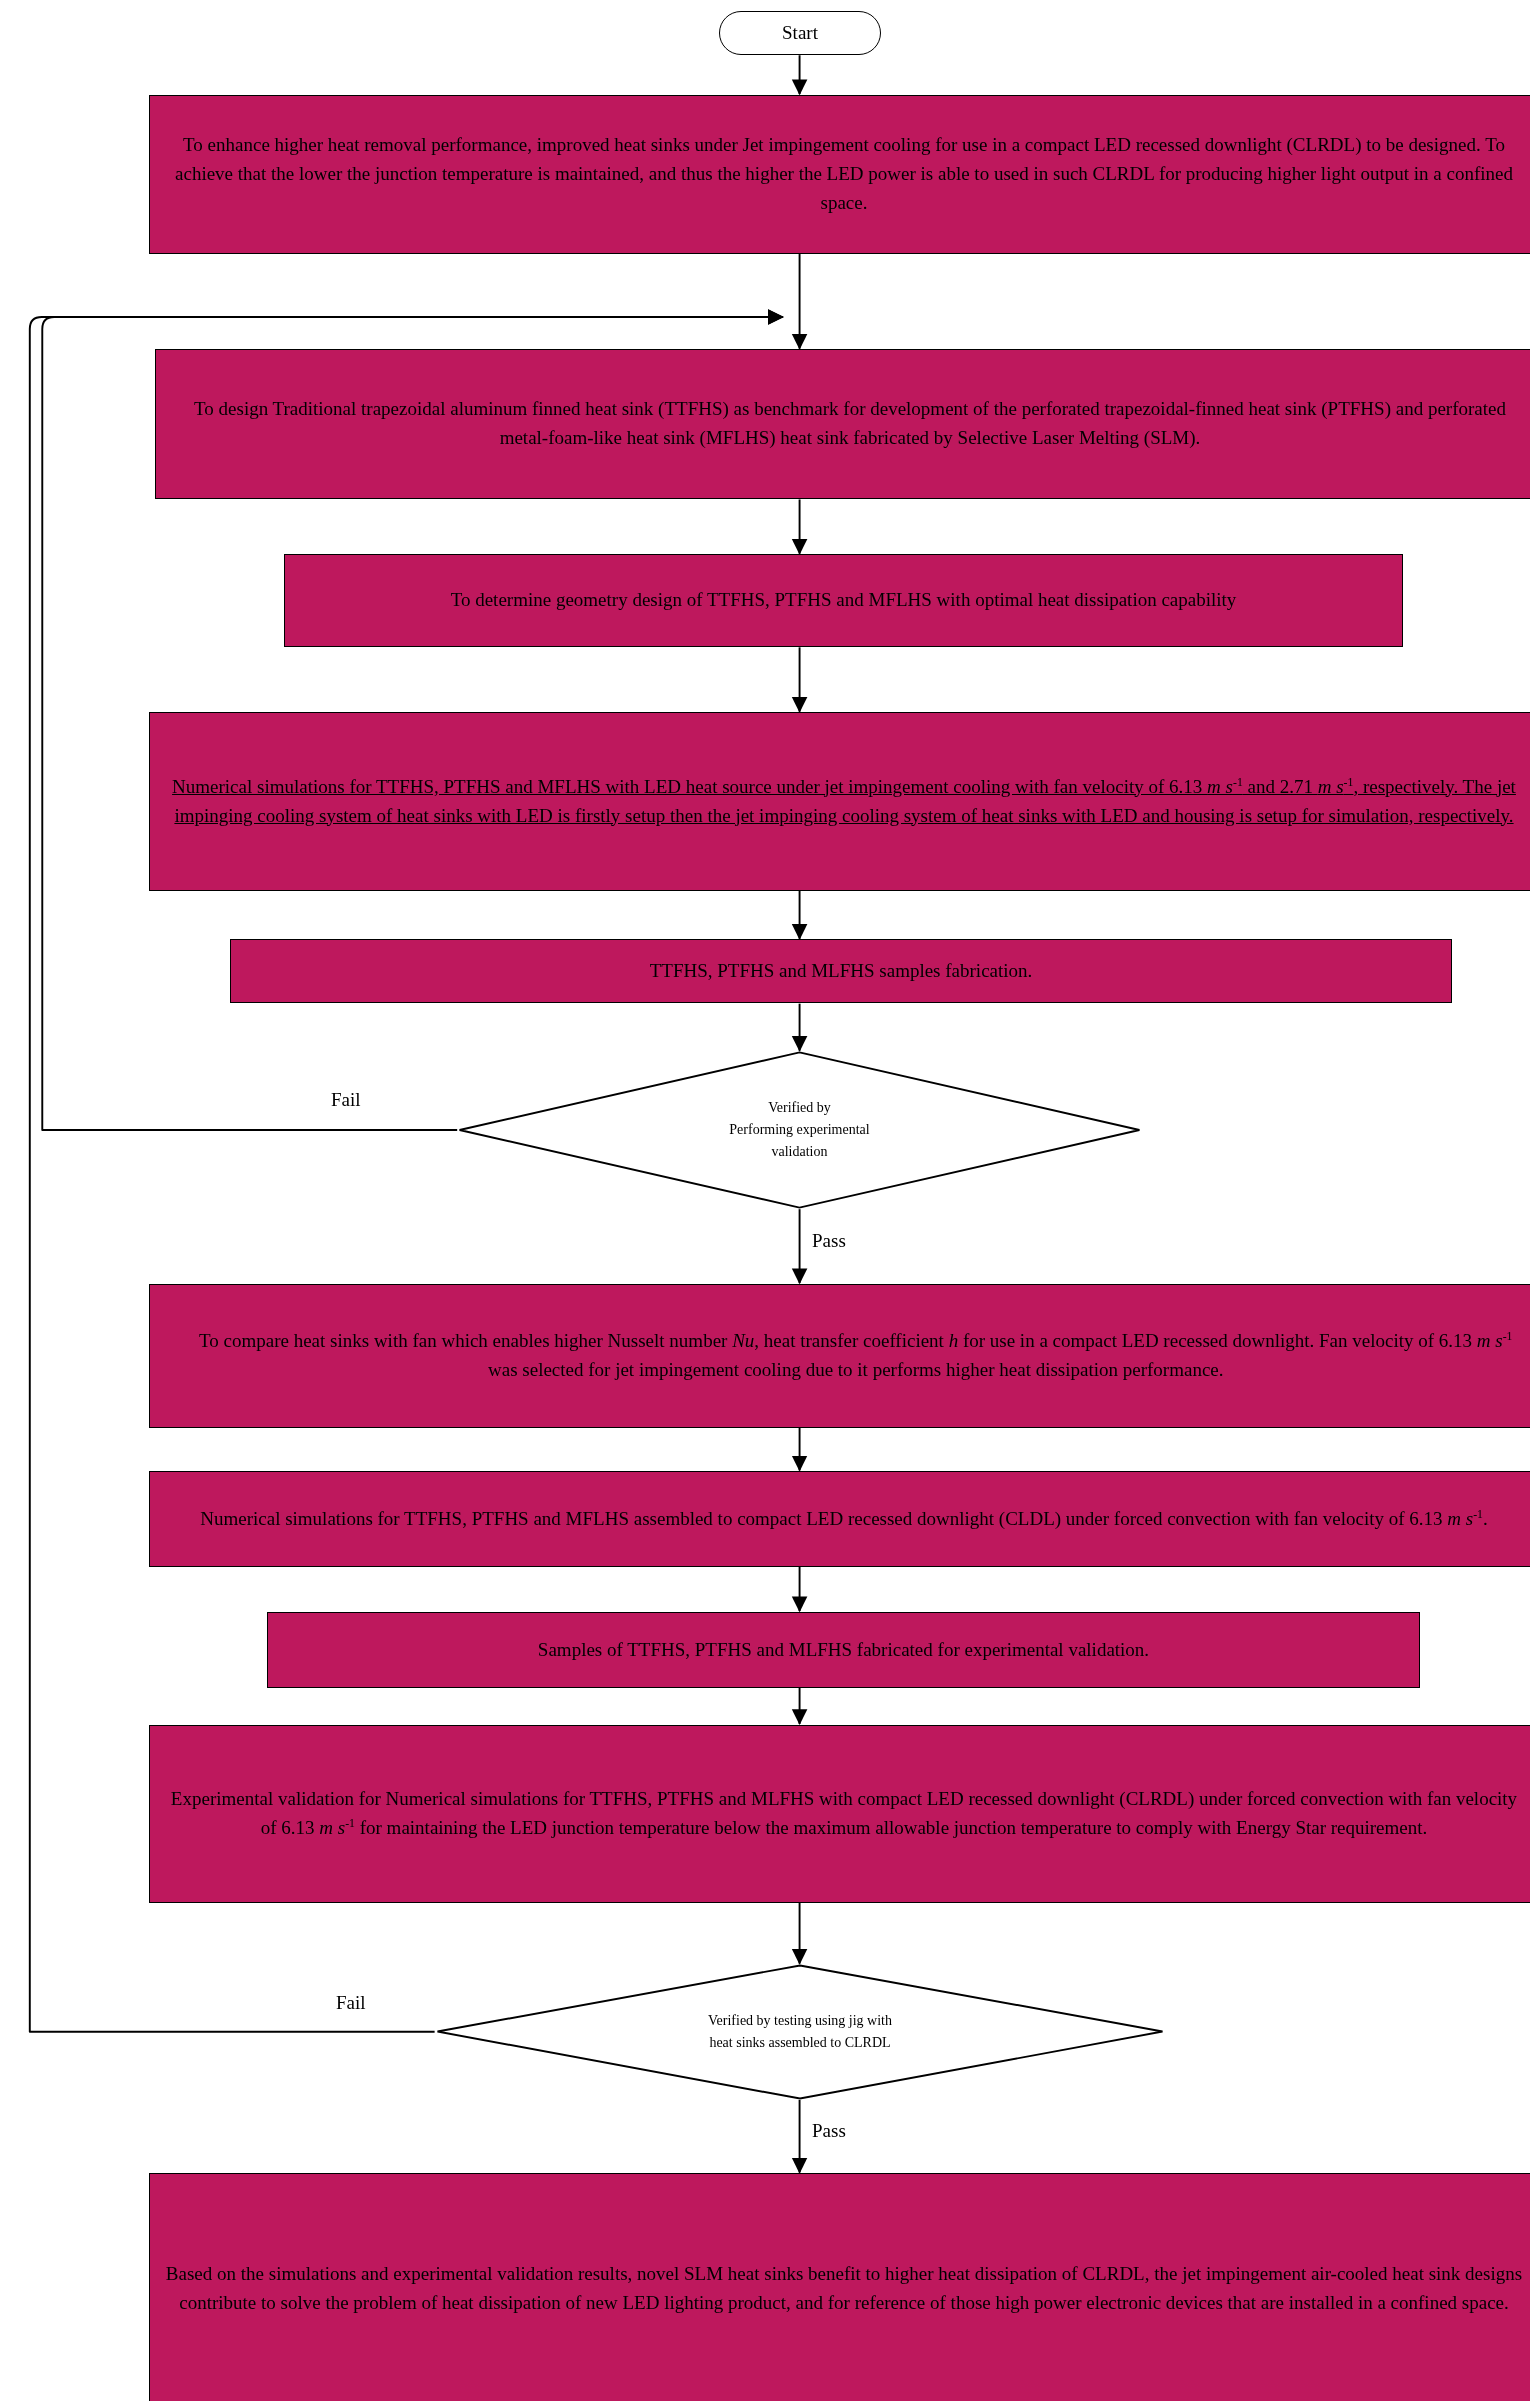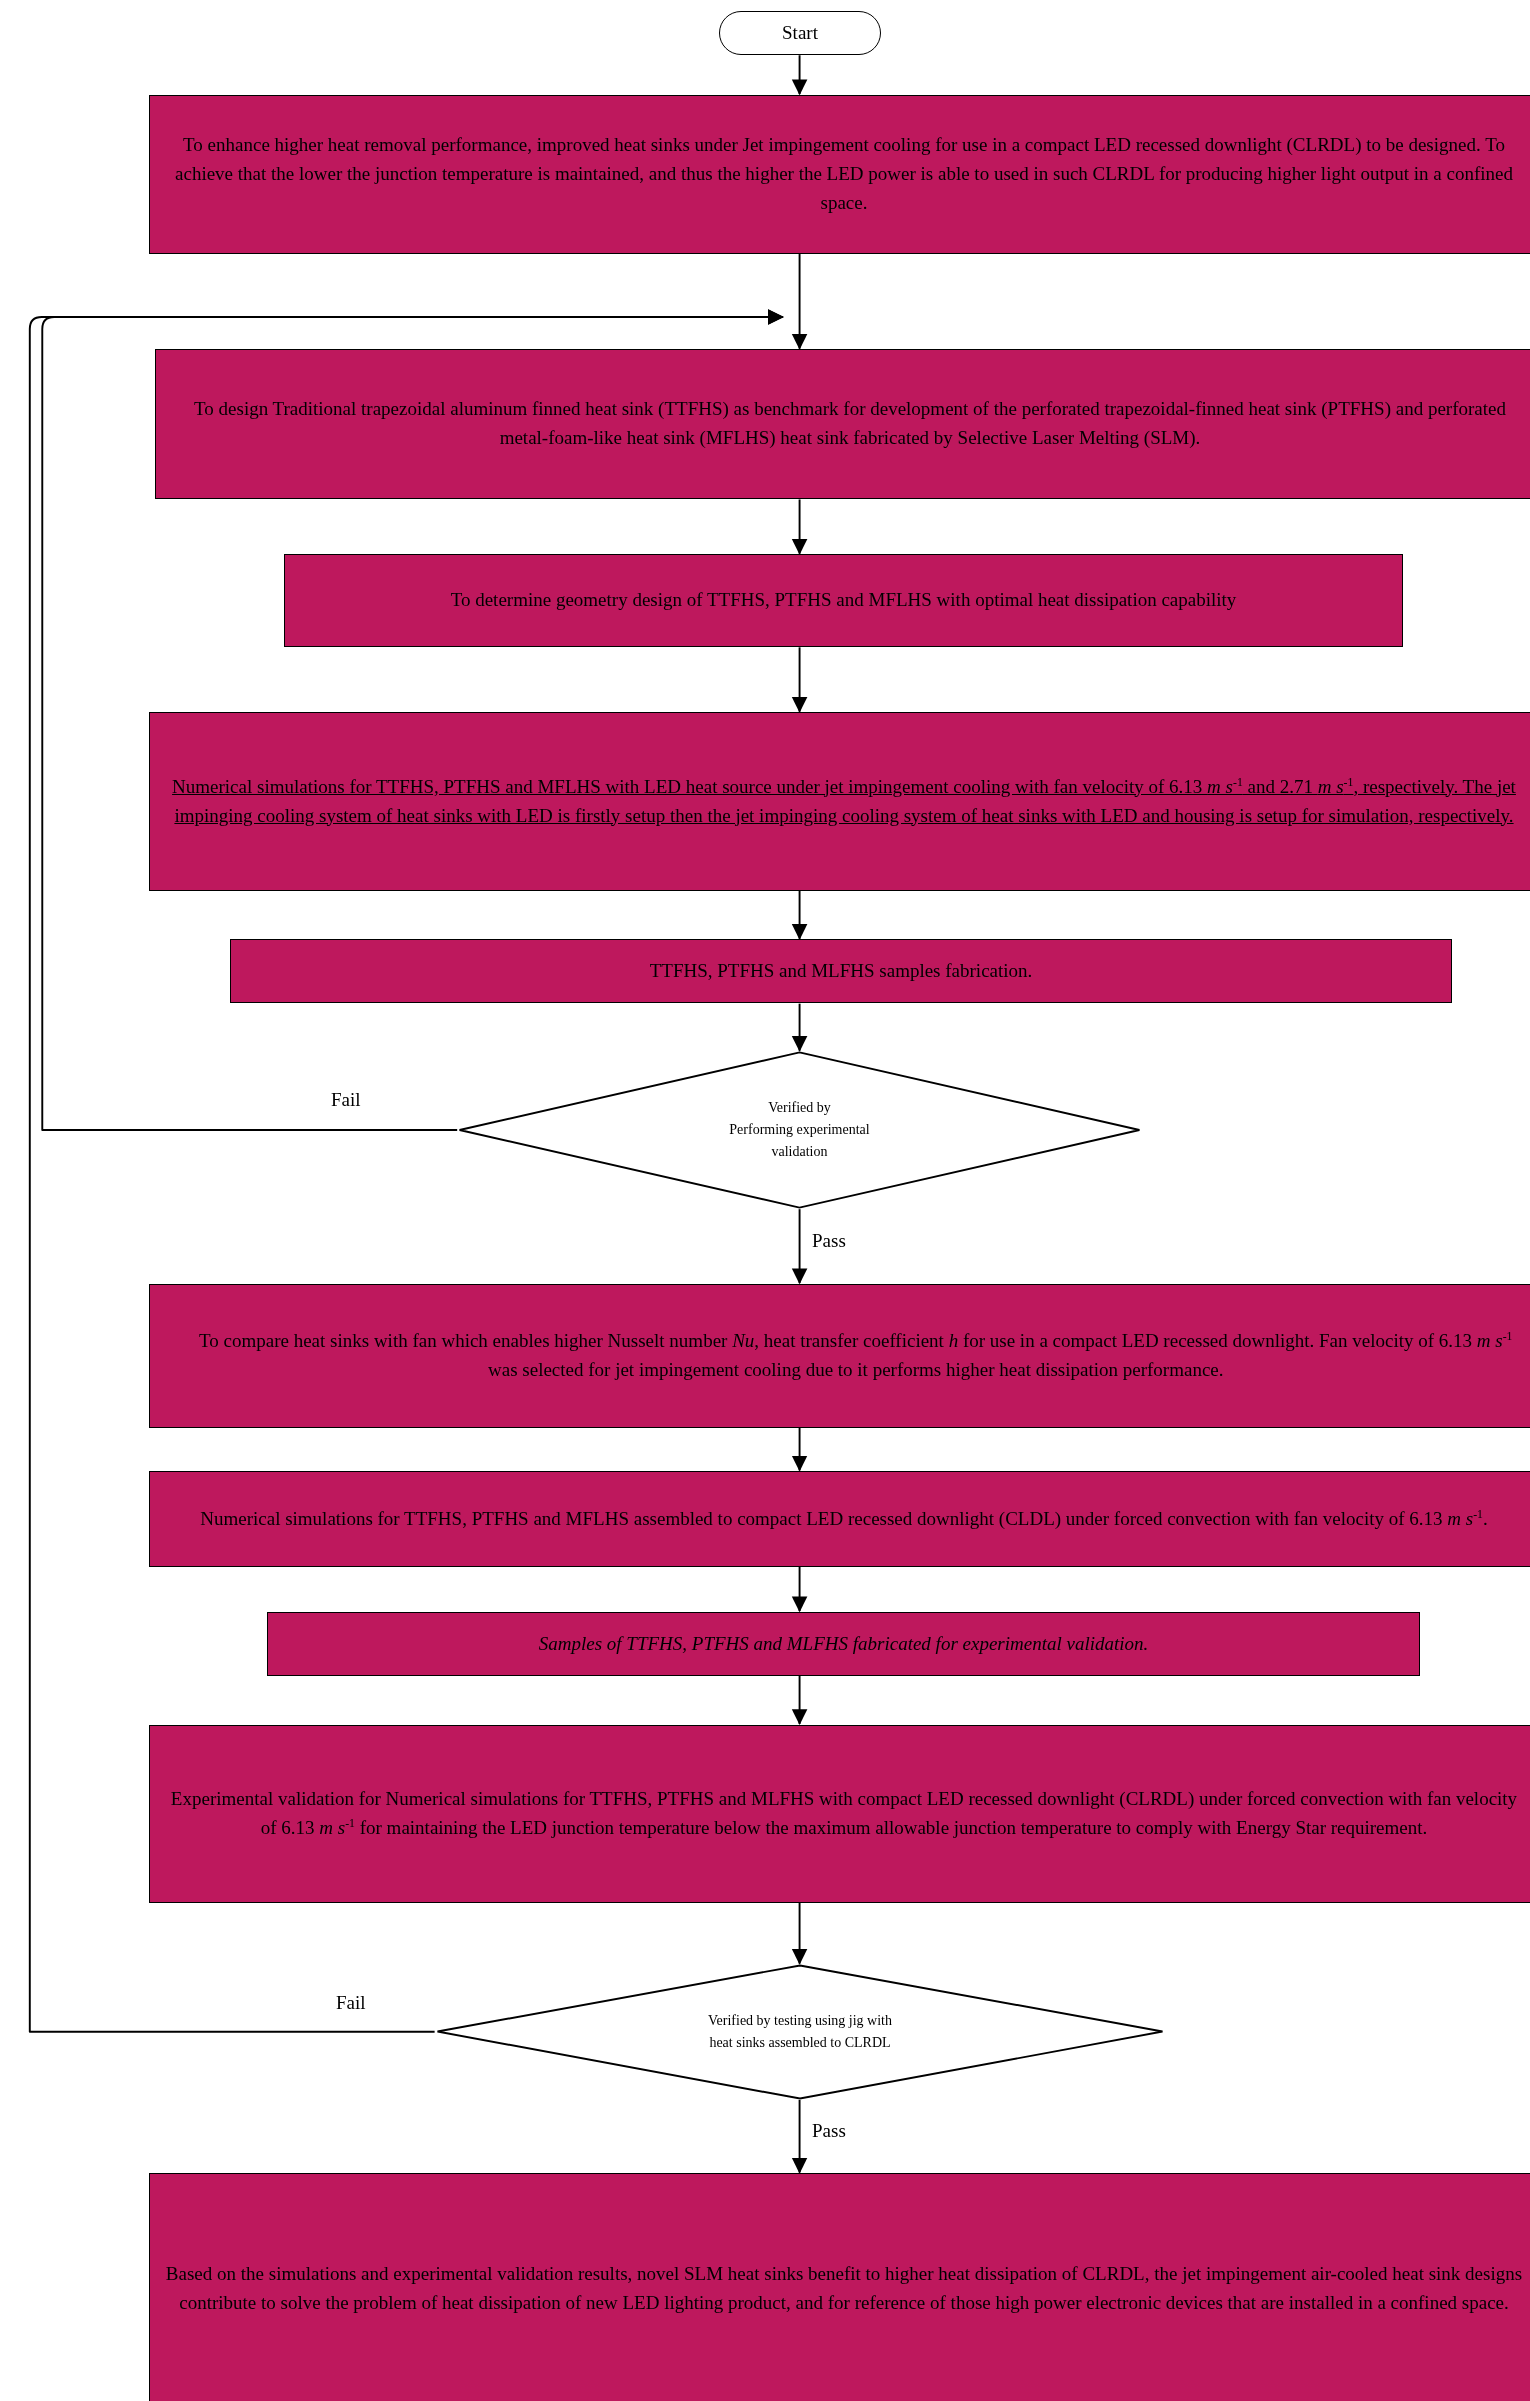--- a/index.html
+++ b/index.html
@@ -179,21 +179,21 @@
       <span>To compare heat sinks with fan which enables higher Nusselt number </span><i>Nu</i><span>, heat transfer coefficient </span><i>h</i><span> for use in a compact LED recessed downlight. Fan velocity of 6.13 </span><i>m s</i><sup>-1</sup><span> was selected for jet impingement cooling due to it performs higher heat dissipation performance.</span>
     </span>
   </div>
 
   <div class="node" style="left:105px; top:1471px; width:1390px; height:96px;">
     <span class="txt">
       <span>Numerical simulations for TTFHS, PTFHS and MFLHS assembled to compact LED recessed downlight (CLDL) under forced convection with fan velocity of 6.13 </span><i>m s</i><sup>-1</sup><span>.</span>
     </span>
   </div>
 
-  <div class="node" style="left:223px; top:1612px; width:1153px; height:64px;font-style:italic;">
+  <div class="node" style="left:223px; top:1612px; width:1153px; height:76px;">
     <span class="txt">Samples of TTFHS, PTFHS and MLFHS fabricated for experimental validation.</span>
   </div>
 
   <div class="node" style="left:105px; top:1725px; width:1390px; height:178px;">
     <span class="txt">
       <span>Experimental validation for Numerical simulations for TTFHS, PTFHS and MLFHS with compact LED recessed downlight (CLRDL) under forced convection with fan velocity of 6.13 </span><i>m s</i><sup>-1</sup><span> for maintaining the LED junction temperature below the maximum allowable junction temperature to comply with Energy Star requirement.</span>
     </span>
   </div>
 
   <div class="diamond-wrap" style="left:435px; top:1964px; width:730px; height:136px;">

